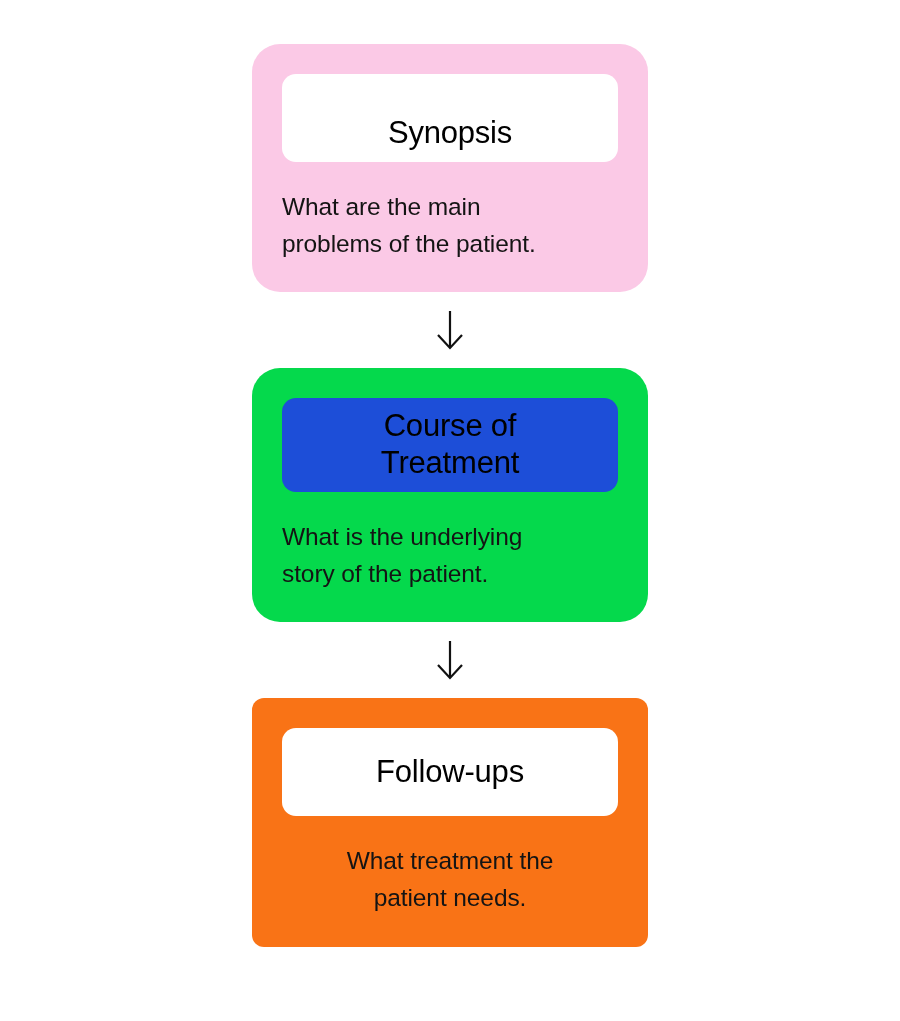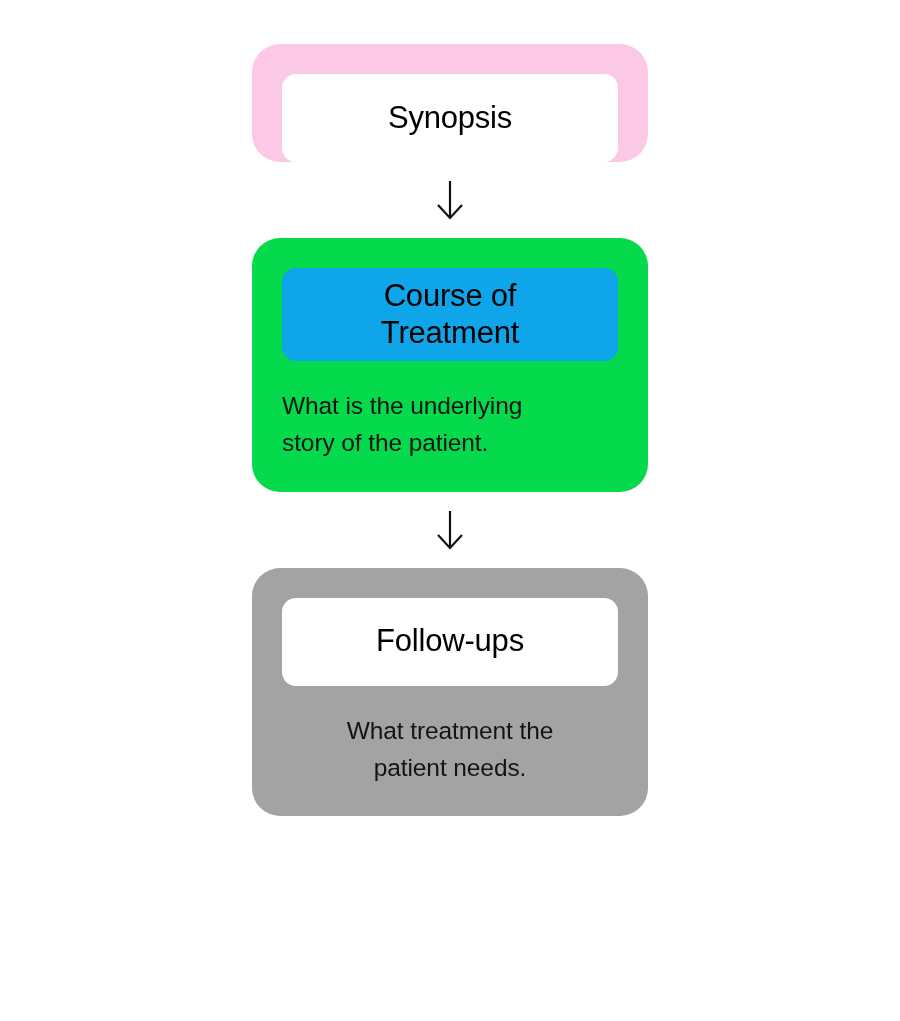--- a/index.html
+++ b/index.html
@@ -77,53 +77,55 @@
   .arrow svg {
     display: block;
   }
 </style>
 </head>
 <body style="background: rgb(255, 255, 255);">
 
 <div class="flow">
 
   <div class="card card-1" style="background: rgb(251, 201, 230);">
-    <div class="card-title-box" style="background: rgb(255, 255, 255);">
+    <div class="card-title-box" style="background: rgb(255, 255, 255); align-items: flex-end;">
       <div class="card-title" style="color: rgb(0, 0, 0);">Synopsis</div>
     </div>
+    <div class="card-body" style="color: rgb(20, 20, 20);">What are the main
+problems of the patient.</div>
   </div>
 
   <div class="arrow" style="color: rgb(17, 17, 17);">
     <span>
       <svg width="34" height="40" viewBox="0 0 34 40" fill="none" aria-hidden="true">
         <path d="M17 1 L17 37" stroke="currentColor" stroke-width="2.2" stroke-linecap="butt"></path>
         <path d="M5 25 L17 38 L29 25" stroke="currentColor" stroke-width="2.2" fill="none" stroke-linecap="butt" stroke-linejoin="miter"></path>
       </svg>
     </span>
   </div>
 
   <div class="card card-2" style="background: rgb(5, 217, 76);">
-    <div class="card-title-box" style="background: #0ea5e9;">
+    <div class="card-title-box" style="background: #1d4ed8;">
       <div class="card-title" style="color: rgb(0, 0, 0);">Course of
 Treatment</div>
     </div>
     <div class="card-body" style="color: rgb(20, 20, 20);">What is the underlying
 story of the patient.</div>
   </div>
 
   <div class="arrow" style="color: rgb(17, 17, 17);">
     <span>
       <svg width="34" height="40" viewBox="0 0 34 40" fill="none" aria-hidden="true">
         <path d="M17 1 L17 37" stroke="currentColor" stroke-width="2.2" stroke-linecap="butt"></path>
         <path d="M5 25 L17 38 L29 25" stroke="currentColor" stroke-width="2.2" fill="none" stroke-linecap="butt" stroke-linejoin="miter"></path>
       </svg>
     </span>
   </div>
 
-  <div class="card card-3" style="background: #a3a3a3;">
+  <div class="card card-3" style="background: #f97316; border-radius: 12px;">
     <div class="card-title-box" style="background: rgb(255, 255, 255);">
       <div class="card-title" style="color: rgb(0, 0, 0);">Follow-ups</div>
     </div>
     <div class="card-body" style="color: rgb(20, 20, 20); text-align: center;">What treatment the
 patient needs.</div>
   </div>
 
 </div>
 
 </body></html>

